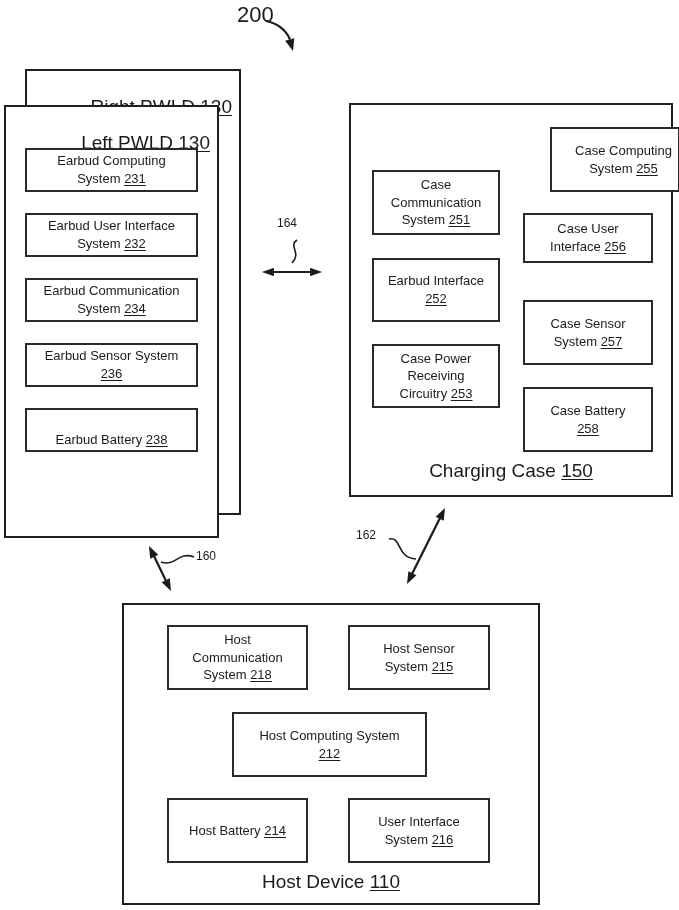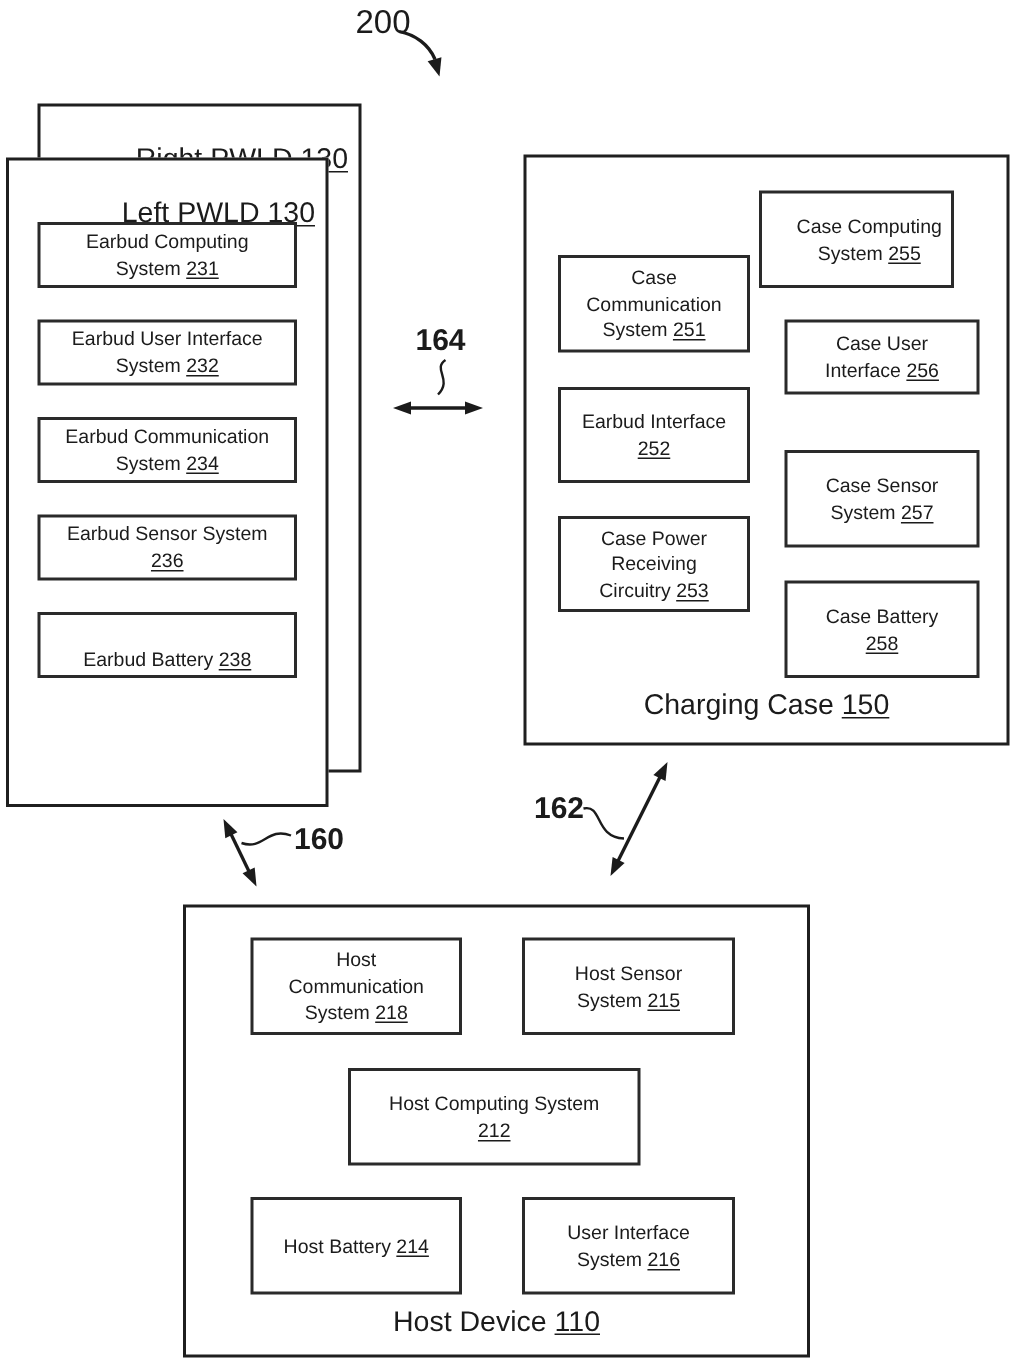--- a/index.html
+++ b/index.html
@@ -13,21 +13,21 @@
   .box{
     position:absolute;border:2px solid #2a2a2a;background:#ffffff;box-sizing:border-box;
     display:flex;flex-direction:column;justify-content:center;align-items:center;
     text-align:center;font-size:13px;line-height:1.35;padding:1px 2px;
   }
   .box .ln{white-space:nowrap;}
   .ref{text-decoration:underline;text-underline-offset:2px;}
   .group-title{position:absolute;font-size:19px;white-space:nowrap;margin-top:19px;}
   .title-tr{top:6px;right:7px;}
   .title-bc{left:0;right:0;bottom:13px;text-align:center;}
-  .ref-label{position:absolute;font-size:20px;white-space:nowrap;font-weight:bold;}
+  .ref-label{position:absolute;font-size:12px;white-space:nowrap;}
   .fig-label{position:absolute;left:237px;top:2px;font-size:22px;}
   svg.overlay{position:absolute;left:0;top:0;pointer-events:none;}
   svg .stroke{stroke:#1b1b1b;stroke-width:2.2;fill:none;}
   svg .thin{stroke:#1b1b1b;stroke-width:1.6;fill:none;}
   svg .head{fill:#1b1b1b;stroke:none;}
 </style>
 </head>
 <body>
 
 <div class="stage">
@@ -72,21 +72,21 @@
     </div>
   <div class="box" style="left:372px;top:258px;width:128px;height:64px;">
       <div class="ln">Earbud Interface</div>
       <div class="ln"><span class="ref">252</span></div>
     </div>
   <div class="box" style="left:372px;top:344px;width:128px;height:64px;">
       <div class="ln">Case Power</div>
       <div class="ln">Receiving</div>
       <div class="ln">Circuitry <span class="ref">253</span></div>
     </div>
-  <div class="box" style="left:506px;top:127px;width:130px;height:65px;padding-left:19px;">
+  <div class="box" style="left:550px;top:127px;width:130px;height:65px;padding-left:19px;">
       <div class="ln">Case Computing</div>
       <div class="ln">System <span class="ref">255</span></div>
     </div>
   <div class="box" style="left:523px;top:213px;width:130px;height:50px;">
       <div class="ln">Case User</div>
       <div class="ln">Interface <span class="ref">256</span></div>
     </div>
   <div class="box" style="left:523px;top:300px;width:130px;height:65px;">
       <div class="ln">Case Sensor</div>
       <div class="ln">System <span class="ref">257</span></div>

